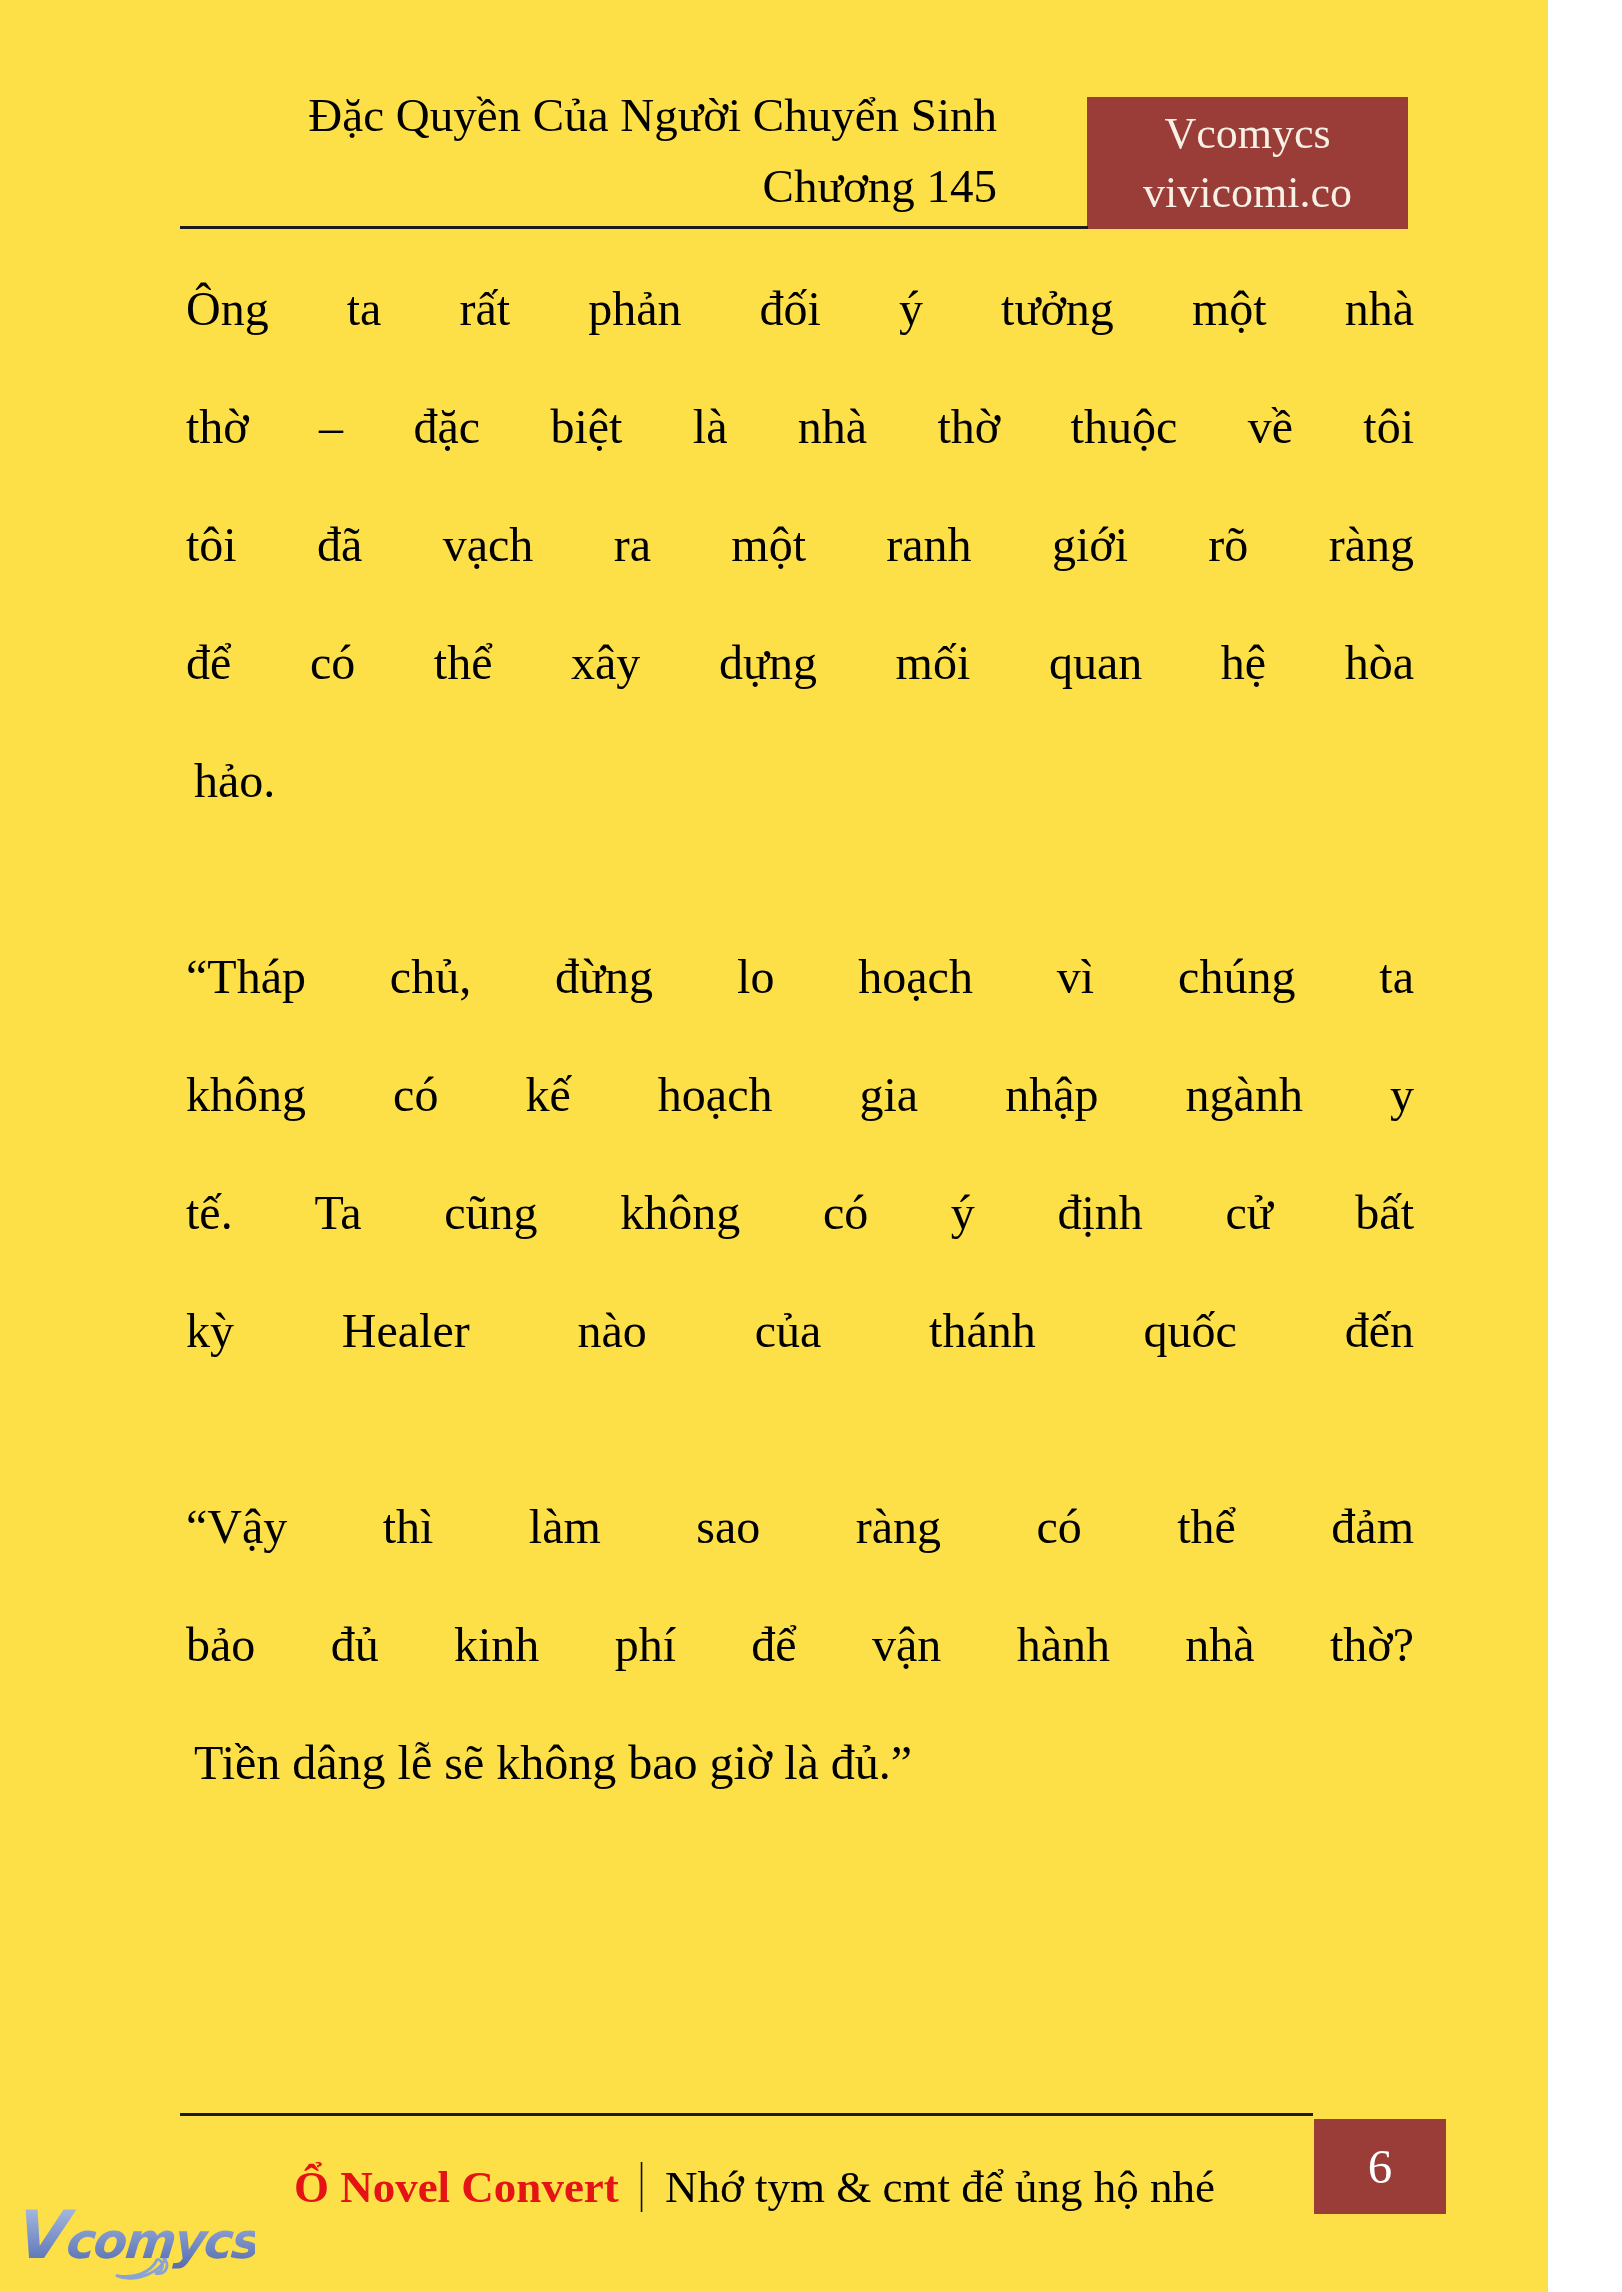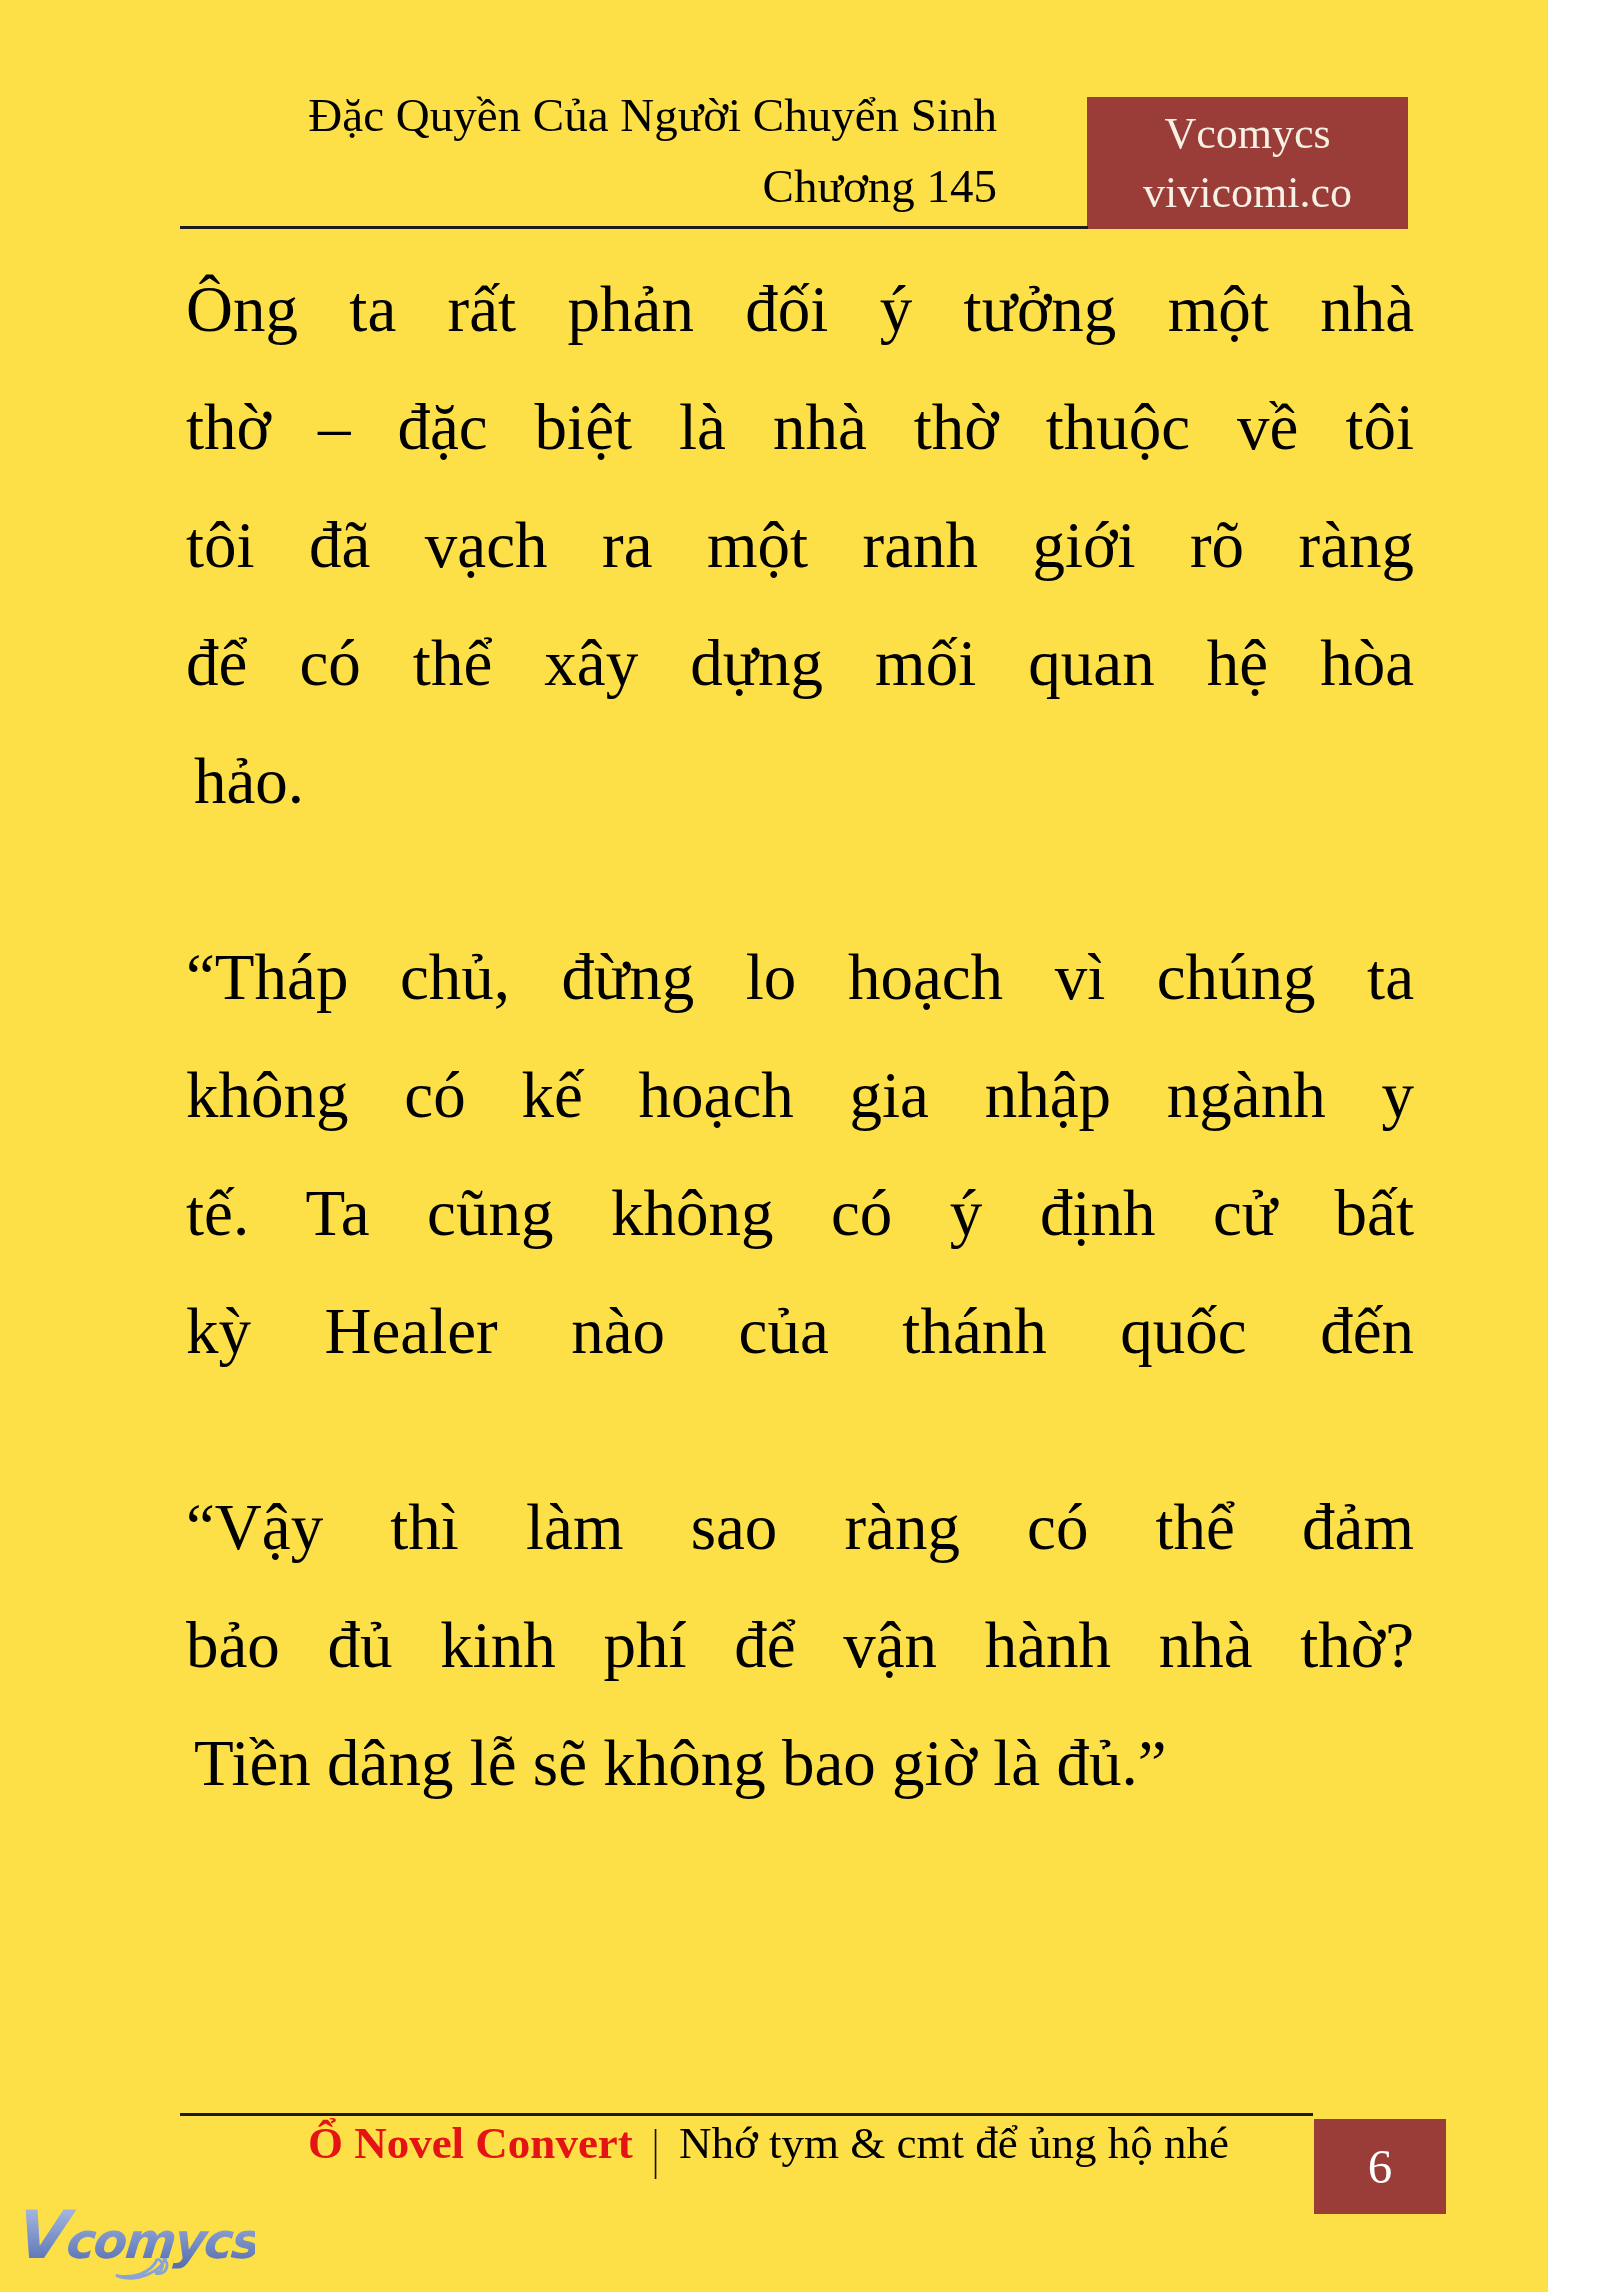--- a/index.html
+++ b/index.html
@@ -20,30 +20,30 @@
   .brand-box{
     position:absolute;left:1087px;top:97px;width:321px;height:132px;
     display:flex;flex-direction:column;align-items:center;justify-content:center;
     color:#f7f0e5;font-size:44px;line-height:59px;
   }
   .rule{position:absolute;height:2.9px;}
   .header-rule{left:180px;top:226px;width:908px;}
   
   .body-text{
     position:absolute;left:186px;top:250px;width:1228px;
-    font-size:65px;line-height:118px;
+    font-size:48px;line-height:118px;
   }
   .paragraph{margin:0 0 78px 0;}
   .line{text-align:justify;text-align-last:justify;}
   .line.last{text-align-last:left;margin-left:8px;}
   
   .footer-rule{left:180px;top:2113px;width:1133px;}
   .footer-text{
-    position:absolute;top:2117px;right:319px;height:96px;
-    display:flex;align-items:flex-start;white-space:nowrap;
+    position:absolute;top:2117px;right:333px;height:96px;
+    display:flex;align-items:flex-end;white-space:nowrap;
     font-size:45px;
   }
   .brand-red{font-weight:bold;}
   .sep{margin:0 17.6px;font-size:55px;font-weight:400;color:#111;transform:scaleX(.6);}
   .msg{color:#000;}
   .page-number-box{
     position:absolute;left:1314px;top:2119px;width:132px;height:95px;
     display:flex;align-items:center;justify-content:center;
     color:#ffffff;font-size:49px;
   }

